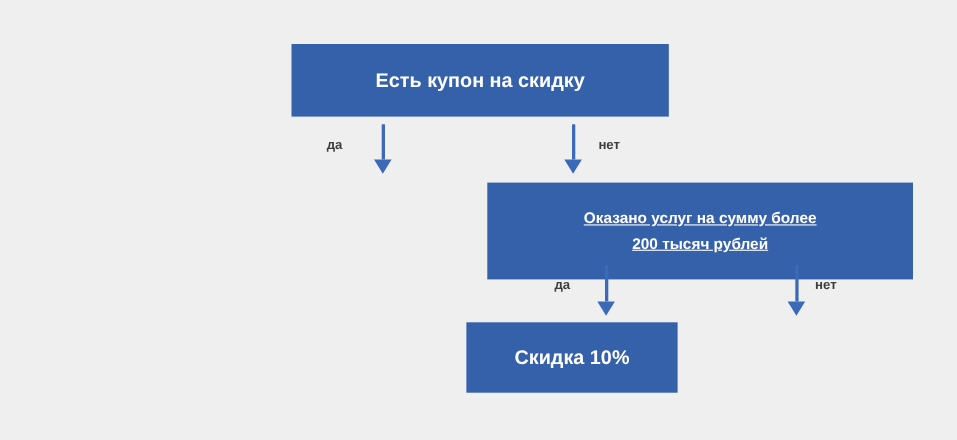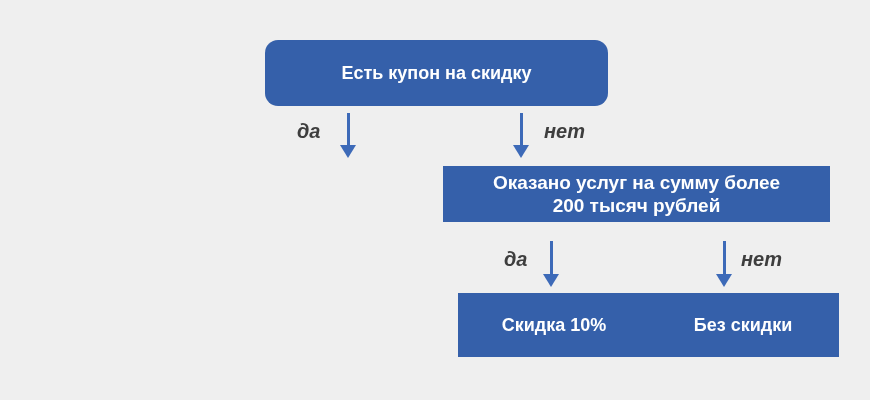--- a/index.html
+++ b/index.html
@@ -27,24 +27,24 @@
     color: var(--box-text);
     display: flex;
     flex-direction: column;
     align-items: center;
     justify-content: center;
     text-align: center;
     font-weight: bold;
     font-size: 18px;
     line-height: 24px;
   }
-  .node-root       { left: 265px; top: 40px;  width: 343px; height: 66px; border-radius: 13px; }
+  .node-root       { left: 265px; top: 40px;  width: 343px; height: 66px; }
   .node-discount20 { left: 29px;  top: 166px; width: 399px; height: 68px; }
-  .node-condition  { left: 443px; top: 166px; width: 387px; height: 56px; font-size: 19px; line-height: 23px; }
-  .node-discount10 { left: 458px; top: 293px; width: 192px; height: 64px; }
+  .node-condition  { left: 443px; top: 166px; width: 387px; height: 88px; font-size: 14px; line-height: 23px; text-decoration: underline; }
+  .node-discount10 { left: 424px; top: 293px; width: 192px; height: 64px; }
   .node-nodiscount { left: 647px; top: 293px; width: 192px; height: 64px; }
 
   .arrow {
     position: absolute;
     width: 16px;
     display: flex;
     flex-direction: column;
     align-items: center;
   }
   .arrow .stem {
@@ -59,24 +59,23 @@
     border-top: 13px solid var(--arrow);
   }
   .arrow-root-yes { left: 340px; top: 113px; height: 45px; }
   .arrow-root-no  { left: 513px; top: 113px; height: 45px; }
   .arrow-cond-yes { left: 543px; top: 241px; height: 46px; }
   .arrow-cond-no  { left: 716px; top: 241px; height: 46px; }
 
   .edge-label {
     position: absolute;
     color: var(--edge-label);
-    font-size: 20px;
+    font-size: 12px;
     line-height: 20px;
     font-weight: 600;
-    font-style: italic;
   }
   .edge-label-root-yes { left: 297px; top: 121px; }
   .edge-label-root-no  { left: 544px; top: 121px; }
   .edge-label-cond-yes { left: 504px; top: 249px; }
   .edge-label-cond-no  { left: 741px; top: 249px; }
 </style>
 </head>
 <body>
 
 <div class="canvas">
@@ -112,17 +111,14 @@
   <div class="arrow arrow-cond-no">
     <div class="stem"></div>
     <div class="head"></div>
   </div>
   <div class="edge-label edge-label-cond-no">нет</div>
 
   <div class="node node-discount10">
     <span>Скидка 10%</span>
   </div>
 
-  <div class="node node-nodiscount">
-    <span>Без скидки</span>
-  </div>
 
 </div>
 
 </body></html>

